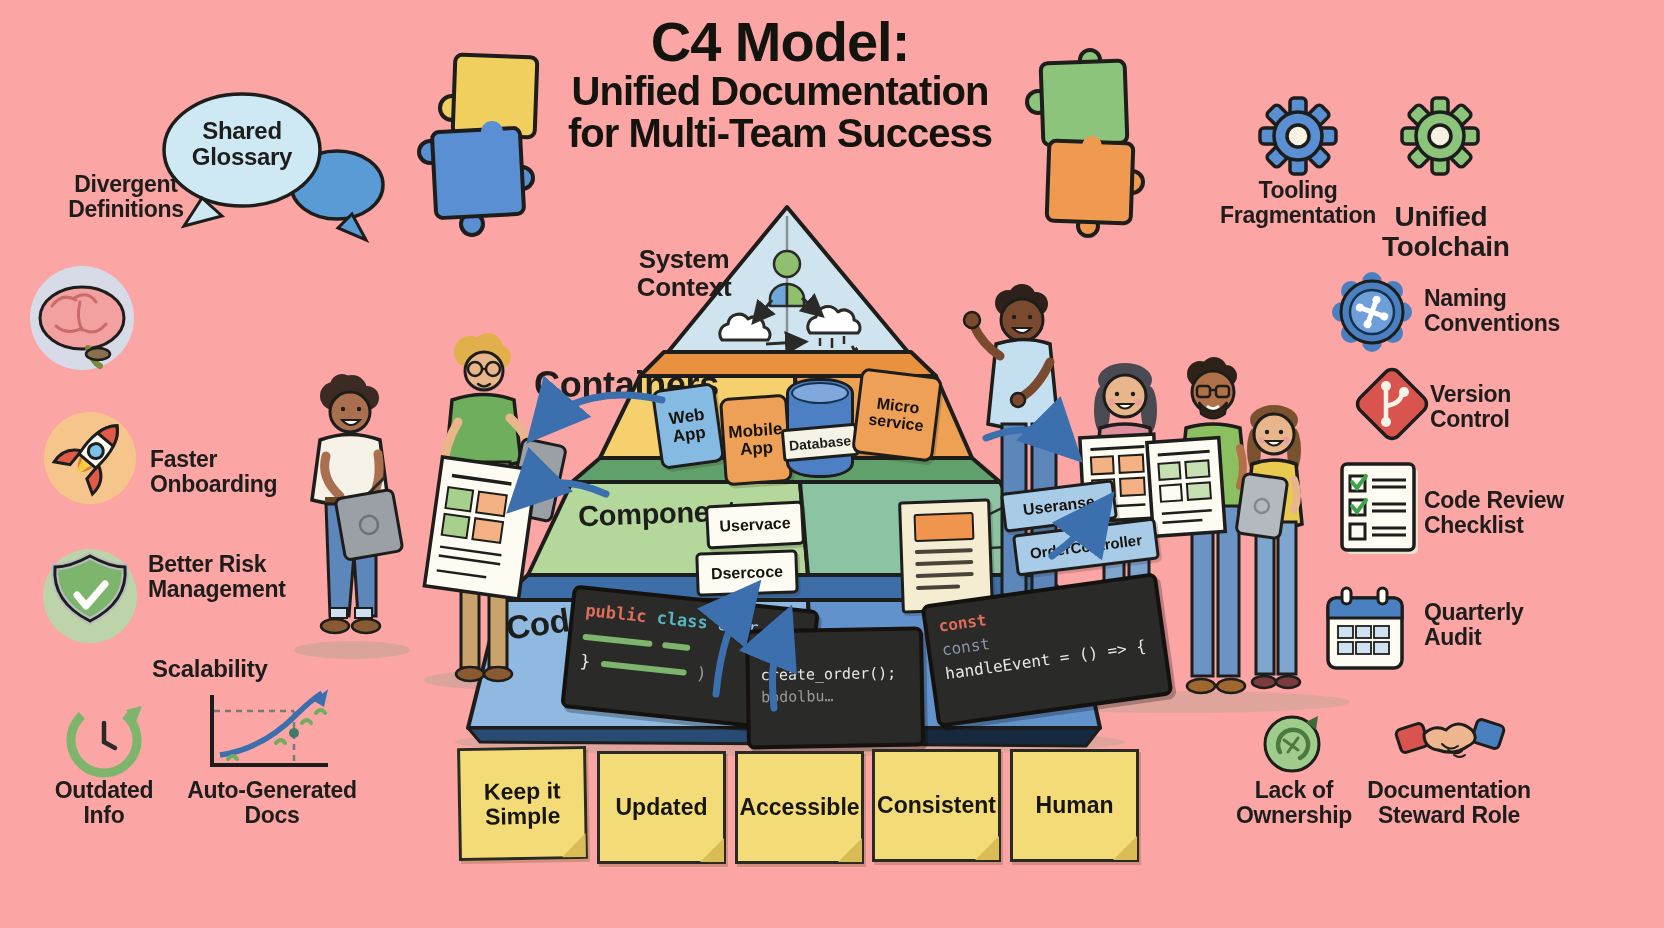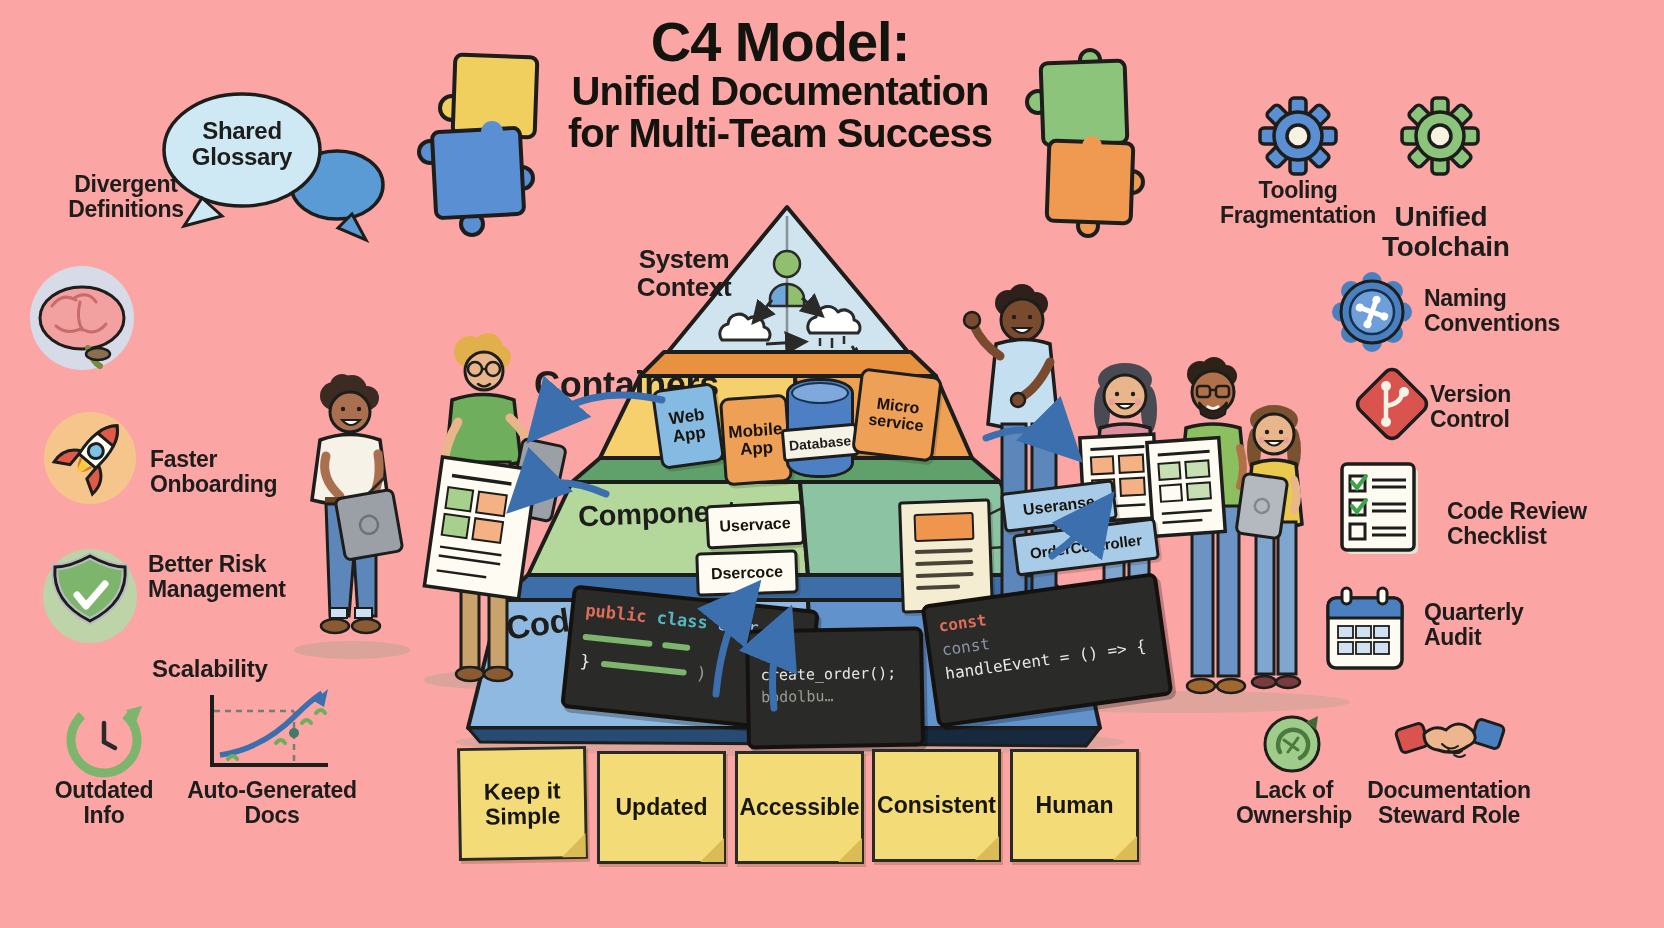--- a/index.html
+++ b/index.html
@@ -450,21 +450,21 @@
   <div class="lbl" style="left:150px;top:447px;width:135px;font-size:23px;">Faster Onboarding</div>
   <div class="lbl" style="left:148px;top:552px;width:175px;font-size:23px;">Better Risk Management</div>
   <div class="lbl" style="left:152px;top:656px;width:160px;font-size:24px;">Scalability</div>
   <div class="lbl ctr" style="left:44px;top:778px;width:120px;font-size:23px;">Outdated Info</div>
   <div class="lbl ctr" style="left:186px;top:778px;width:172px;font-size:23px;">Auto-Generated Docs</div>
 
   <div class="lbl ctr" style="left:1212px;top:178px;width:172px;font-size:23px;">Tooling Fragmentation</div>
   <div class="lbl ctr" style="left:1382px;top:178px;width:118px;font-size:28px;margin-top:24px;">Unified Toolchain</div>
   <div class="lbl" style="left:1424px;top:286px;width:145px;font-size:23px;">Naming Conventions</div>
   <div class="lbl" style="left:1430px;top:382px;width:130px;font-size:23px;">Version Control</div>
-  <div class="lbl" style="left:1424px;top:499px;width:150px;font-size:23px;margin-left:23px;">Code Review Checklist</div>
+  <div class="lbl" style="left:1424px;top:488px;width:150px;font-size:23px;">Code Review Checklist</div>
   <div class="lbl" style="left:1424px;top:600px;width:130px;font-size:23px;">Quarterly Audit</div>
   <div class="lbl ctr" style="left:1230px;top:778px;width:128px;font-size:23px;">Lack of Ownership</div>
   <div class="lbl ctr" style="left:1364px;top:778px;width:170px;font-size:23px;">Documentation Steward Role</div>
 
   <div class="lbl ctr" style="left:620px;top:246px;width:128px;font-size:26px;">System Context</div>
   <div class="lbl" style="left:534px;top:366px;width:170px;font-size:36px;">Containers</div>
   <div class="lbl" style="left:578px;top:498px;width:180px;font-size:29px;transform:rotate(-2deg);">Components</div>
   <div class="lbl" style="left:506px;top:604px;width:100px;font-size:33px;transform:rotate(-8deg);">Code</div>
 
   <div class="pbox" style="left:656px;top:386px;width:58px;height:74px;background:#85bbe3;font-size:17px;transform:rotate(-8deg);">Web App</div>

